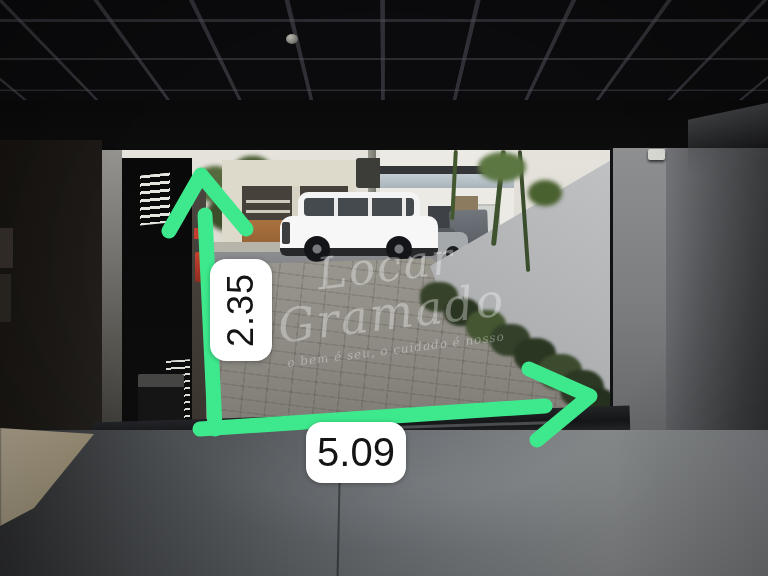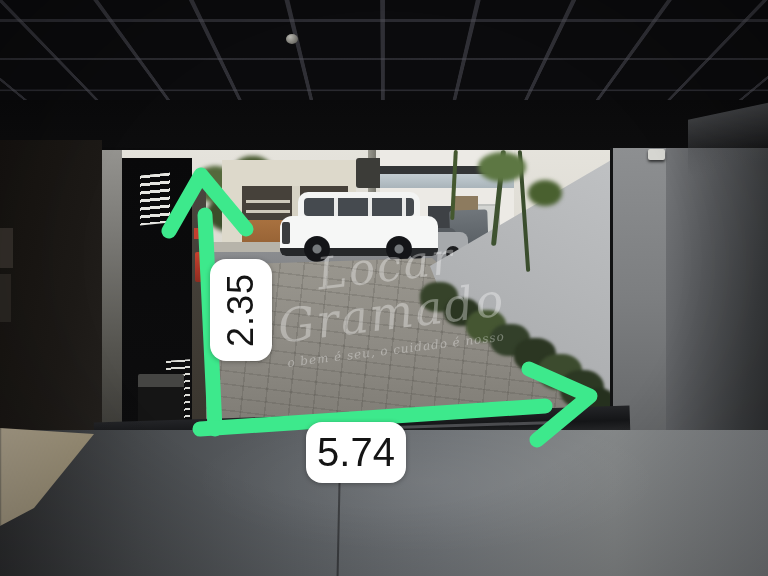--- a/index.html
+++ b/index.html
@@ -271,15 +271,15 @@
   <svg class="arrows" width="768" height="576" viewBox="0 0 768 576">
     <path d="M215 429 L205 215"></path>
     <path d="M169 231 L201 175 L246 229"></path>
     <path d="M200 429 L545 406"></path>
     <path d="M529 369 L590 396 L537 440"></path>
   </svg>
   <div class="label label-height">
     <span>2.35</span>
   </div>
   <div class="label label-width">
-    <span>5.74</span>
+    <span>5.09</span>
   </div>
 </div>
 
 </body></html>

